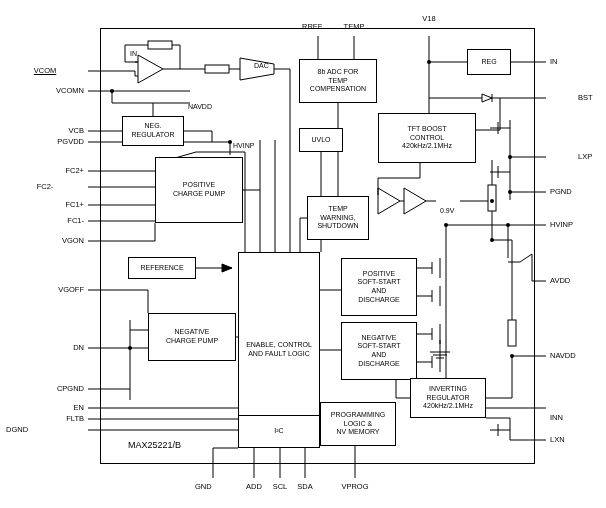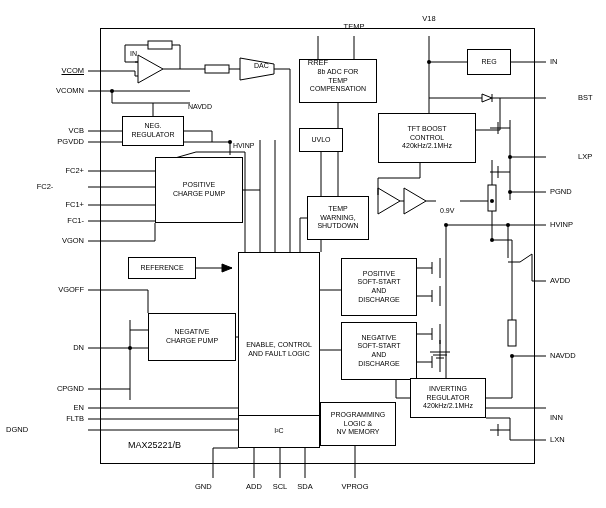--- a/index.html
+++ b/index.html
@@ -241,21 +241,21 @@
 DISCHARGE</div>
   <div class="blk" id="b-invreg" style="left: 410px; top: 378px; width: 76px; height: 40px; white-space: pre-line;">INVERTING
 REGULATOR
 420kHz/2.1MHz</div>
   <div class="blk" id="b-prog" style="left: 320px; top: 402px; width: 76px; height: 44px; white-space: pre-line;">PROGRAMMING
 LOGIC &amp;
 NV MEMORY</div>
   <div class="blk" id="b-i2c" style="left: 238px; top: 415px; width: 82px; height: 33px; white-space: pre-line;">I²C</div>
 
   <div id="pins">
-      <div class="lbl" style="left: 6px; top: 66px; width: 78px; text-align: right; text-decoration: underline;">VCOM</div>
+      <div class="lbl" style="left: 6px; top: 66px; width: 78px; text-align: center; text-decoration: underline;">VCOM</div>
       <div class="lbl" style="left: 6px; top: 86px; width: 78px; text-align: right;">VCOMN</div>
       <div class="lbl" style="left: 6px; top: 126px; width: 78px; text-align: right;">VCB</div>
       <div class="lbl" style="left: 6px; top: 137px; width: 78px; text-align: right;">PGVDD</div>
       <div class="lbl" style="left: 6px; top: 166px; width: 78px; text-align: right;">FC2+</div>
       <div class="lbl" style="left: 6px; top: 182px; width: 78px; text-align: center;">FC2-</div>
       <div class="lbl" style="left: 6px; top: 200px; width: 78px; text-align: right;">FC1+</div>
       <div class="lbl" style="left: 6px; top: 216px; width: 78px; text-align: right;">FC1-</div>
       <div class="lbl" style="left: 6px; top: 236px; width: 78px; text-align: right;">VGON</div>
       <div class="lbl" style="left: 6px; top: 285px; width: 78px; text-align: right;">VGOFF</div>
       <div class="lbl" style="left: 6px; top: 343px; width: 78px; text-align: right;">DN</div>
@@ -265,21 +265,21 @@
       <div class="lbl" style="left: 6px; top: 425px; width: 78px; ">DGND</div>
       <div class="lbl" style="left: 550px; top: 57px; text-align: left;">IN</div>
       <div class="lbl" style="left: 550px; top: 93px; text-align: left; padding-left: 28px;">BST</div>
       <div class="lbl" style="left: 550px; top: 152px; text-align: left; margin-left: 28px;">LXP</div>
       <div class="lbl" style="left: 550px; top: 187px; text-align: left;">PGND</div>
       <div class="lbl" style="left: 550px; top: 220px; text-align: left;">HVINP</div>
       <div class="lbl" style="left: 550px; top: 276px; text-align: left;">AVDD</div>
       <div class="lbl" style="left: 550px; top: 351px; text-align: left;">NAVDD</div>
       <div class="lbl" style="left: 550px; top: 413px; text-align: left;">INN</div>
       <div class="lbl" style="left: 550px; top: 435px; text-align: left;">LXN</div>
-      <div class="lbl" style="left: 302px; top: 22px; width: 32px; text-align: center; margin-top: 36px;">RREF</div>
+      <div class="lbl" style="left: 302px; top: 22px; width: 32px; ">RREF</div>
       <div class="lbl" style="left: 338px; top: 22px; width: 32px; text-align: center;">TEMP</div>
       <div class="lbl" style="left: 413px; top: 14px; width: 32px; text-align: center;">V18</div>
       <div class="lbl" style="left: 195px; top: 482px; width: 36px; text-align: left;">GND</div>
       <div class="lbl" style="left: 236px; top: 482px; width: 36px; text-align: center;">ADD</div>
       <div class="lbl" style="left: 262px; top: 482px; width: 36px; text-align: center;">SCL</div>
       <div class="lbl" style="left: 287px; top: 482px; width: 36px; text-align: center;">SDA</div>
       <div class="lbl" style="left: 337px; top: 482px; width: 36px; text-align: center;">VPROG</div>
       <div class="lbl" style="left: 130px; top: 50px; font-size: 7px;">IN</div>
       <div class="lbl" style="left: 188px; top: 103px; font-size: 7px;">NAVDD</div>
       <div class="lbl" style="left: 233px; top: 142px; font-size: 7px;">HVINP</div>

